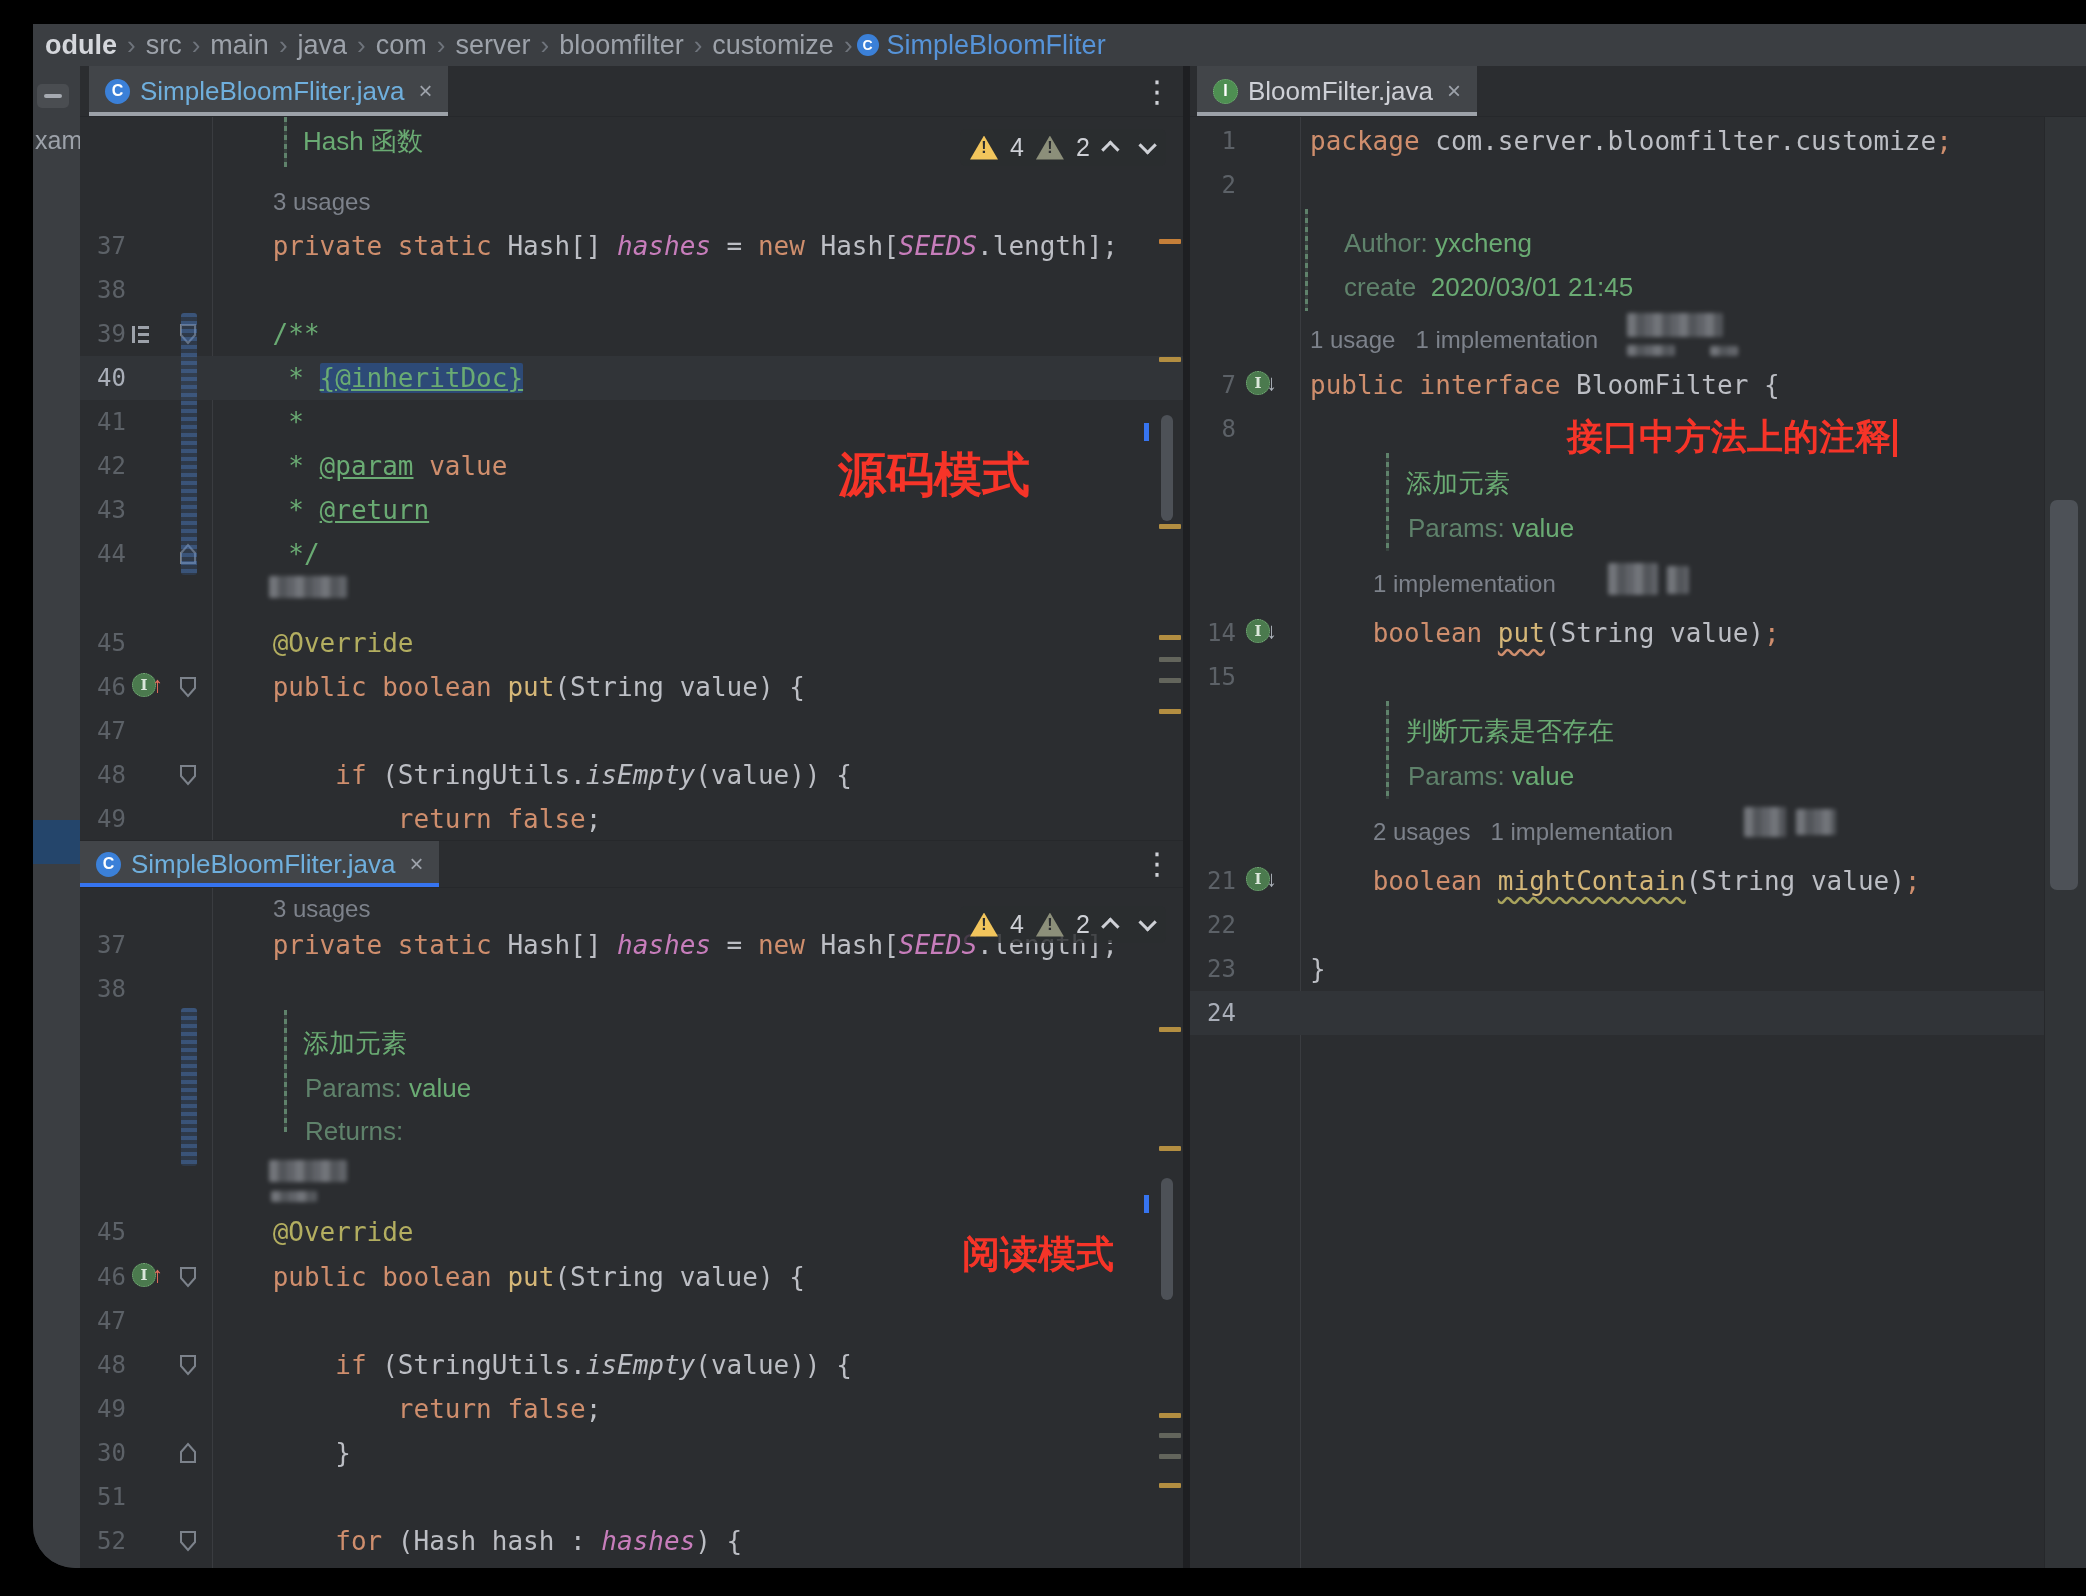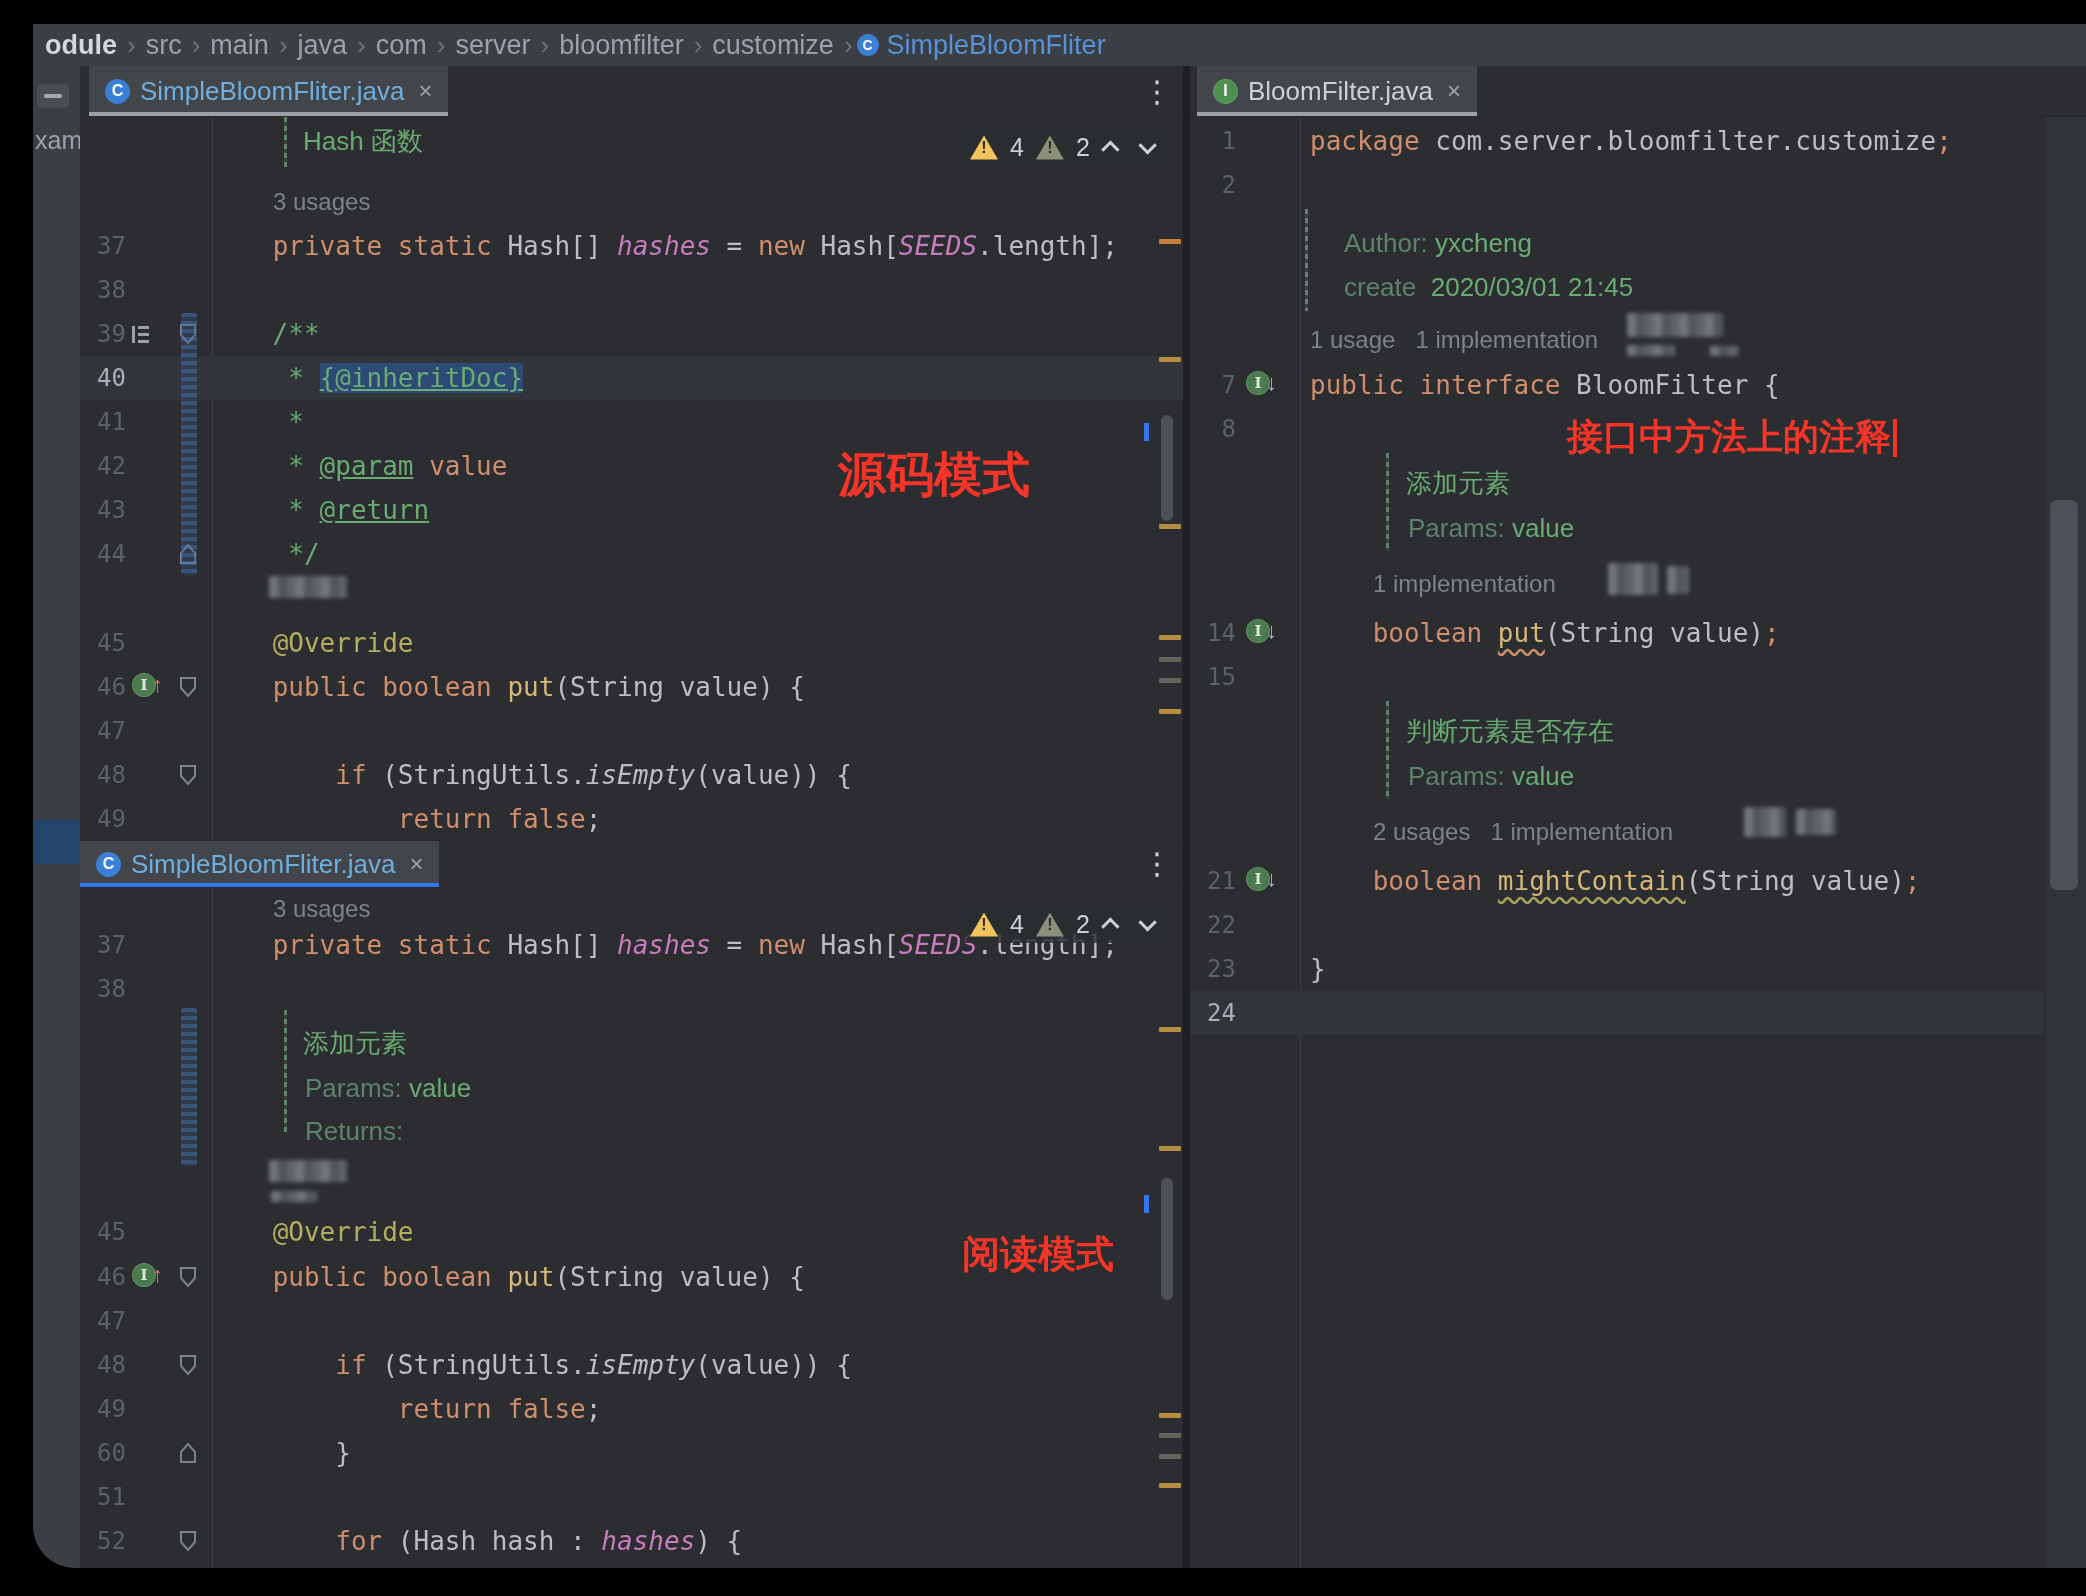--- a/index.html
+++ b/index.html
@@ -285,21 +285,21 @@
         <span class="fold" style="left: 98px;"><svg width="20" height="24" viewBox="0 0 20 24">
             <path d="M3,3 H17 V13 L10,21 L3,13 Z" fill="#2b2d30" stroke="#7c828b" stroke-width="2"></path>
           </svg></span>
         <div class="code" style="left: 130px;"><span class="pl">        </span><span class="kw">if </span><span class="pl">(StringUtils.</span><span class="it">isEmpty</span><span class="pl">(value)) {</span></div>
       </div>
       <div class="row" style="top: 499px;">
         <span class="num">49</span>
         <div class="code" style="left: 130px;"><span class="pl">            </span><span class="kw">return false</span><span class="pl">;</span></div>
       </div>
       <div class="row" style="top: 543px;">
-        <span class="num">60</span>
+        <span class="num">30</span>
         <span class="fold" style="left: 98px;"><svg width="20" height="24" viewBox="0 0 20 24">
             <path d="M3,21 H17 V11 L10,3 L3,11 Z" fill="#2b2d30" stroke="#7c828b" stroke-width="2"></path>
           </svg></span>
         <div class="code" style="left: 130px;"><span class="pl">        }</span></div>
       </div>
       <div class="row" style="top: 587px;">
         <span class="num">51</span>
       </div>
       <div class="row" style="top: 631px;">
         <span class="num">52</span>

